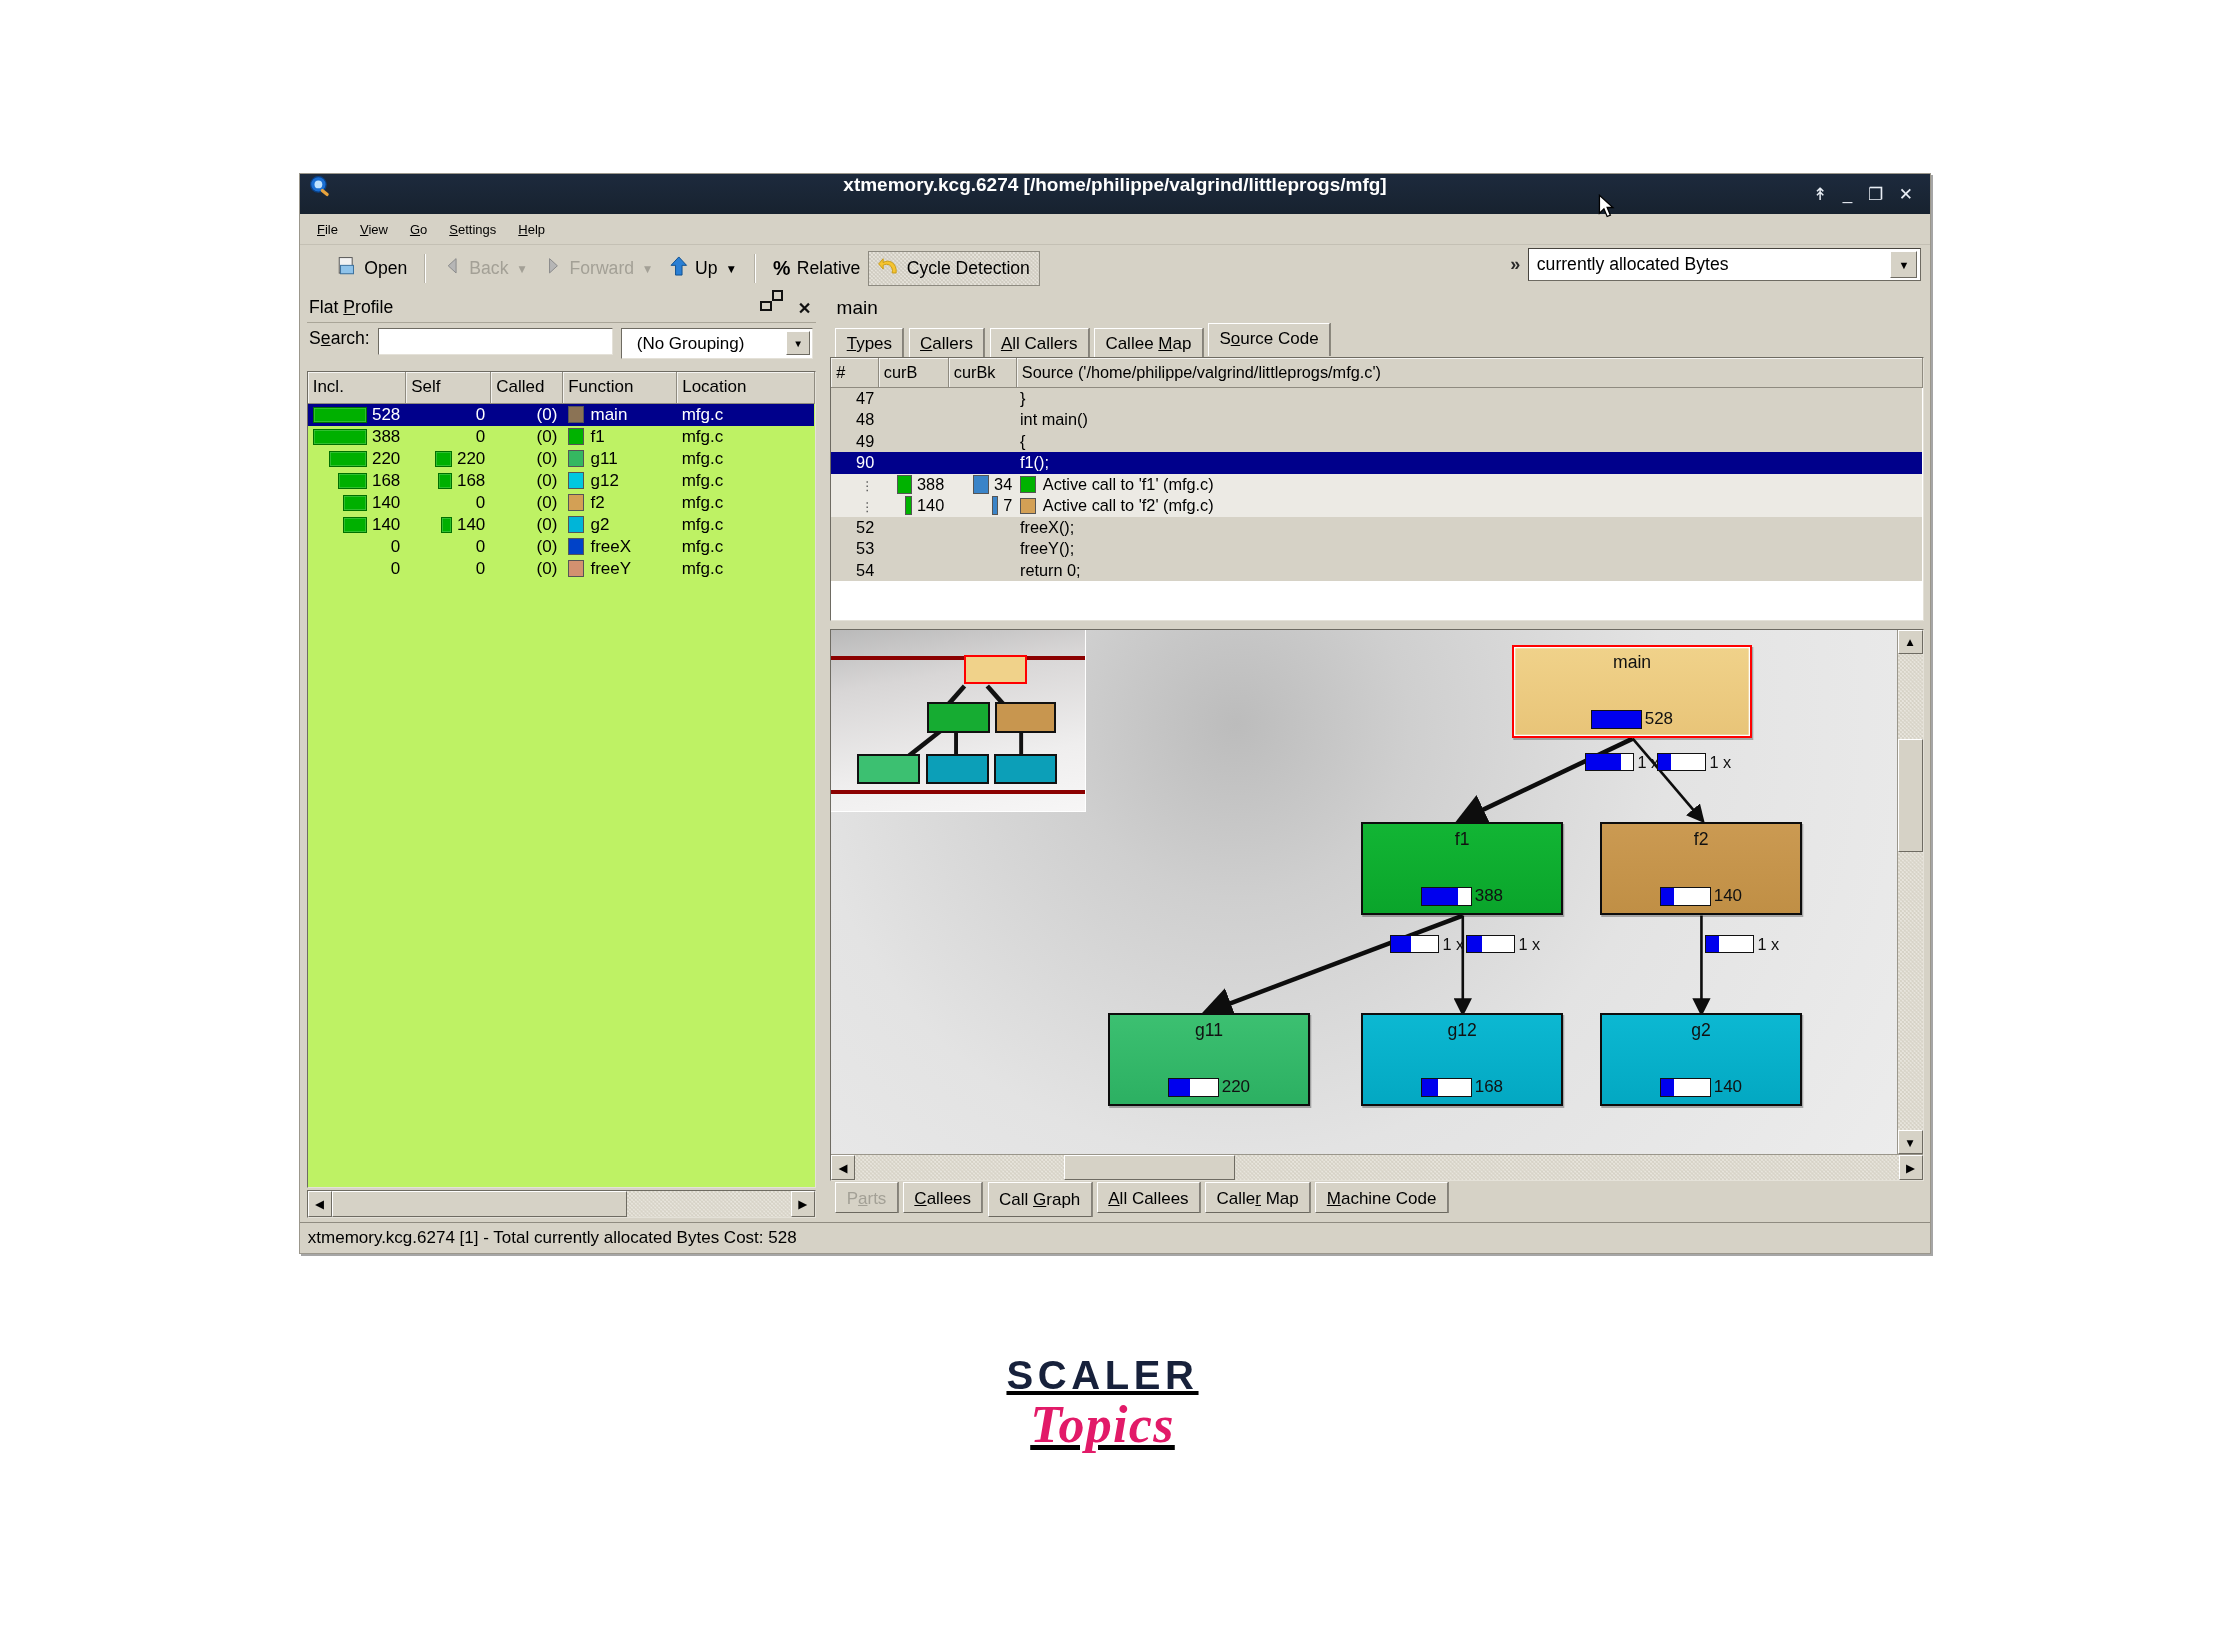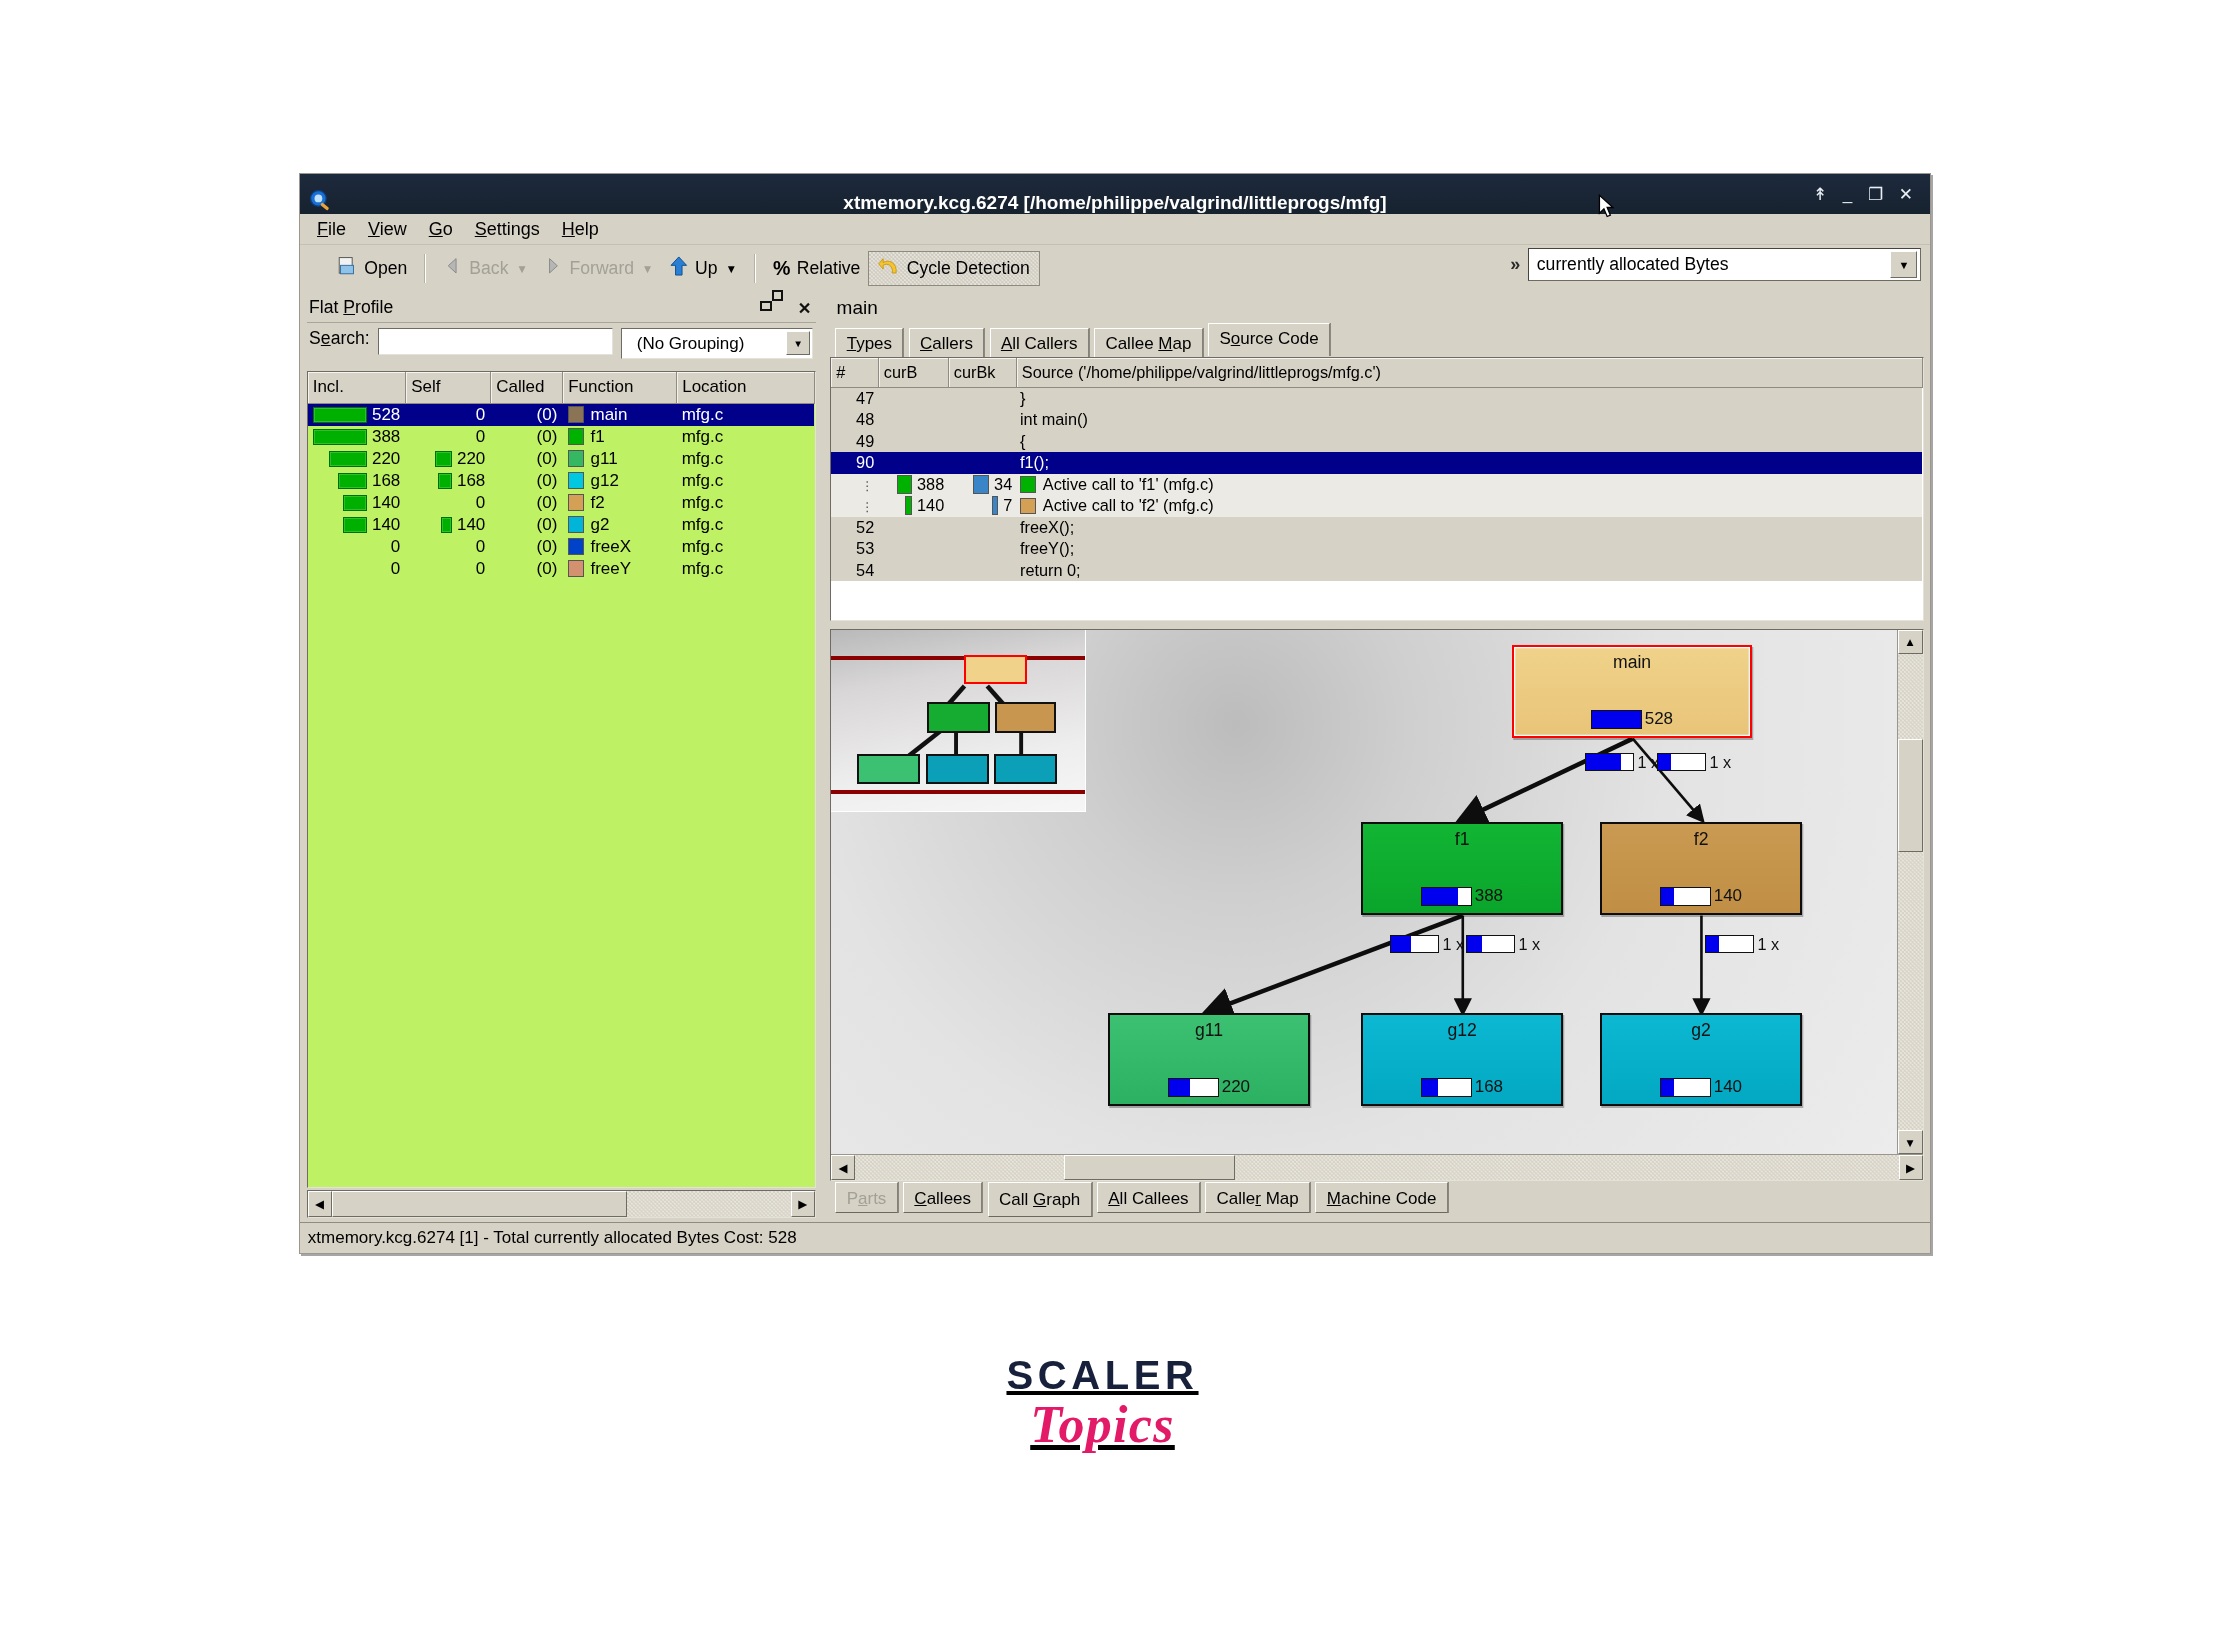--- a/index.html
+++ b/index.html
@@ -16,21 +16,21 @@
     width: 1630px; height: 1079px;
     background: #d6d2c6;
     box-shadow: 2px 2px 0 rgba(0,0,0,0.35);
     border: 0.7px solid #9b978c;
   }
   
   #titlebar {
     position: relative;
     height: 40px;
     background: linear-gradient(180deg,#1d2a3d 0%, #17222f 100%);
-    display: flex; align-items: flex-end;
+    display: flex; align-items: flex-start;
   }
   #titlebar .tb-icon {
     width: 26px; height: 26px; margin-left: 7.8px;
     position: relative; flex: none;
   }
   #title-text {
     position: absolute;
     left: 0; right: 0; text-align: center;
     color: #ffffff; font-size: 19px; font-weight: bold;
     letter-spacing: 0px;
@@ -44,21 +44,21 @@
   }
   #tb-buttons span { font-size: 17px; line-height: 1; cursor: default; }
   
   #menubar {
     height: 30px; background: #d6d2c6;
     display: flex; align-items: center;
     padding-left: 17px; gap: 22px;
     border-bottom: 0.7px solid #c4c0b4;
   }
   #menubar .mi {
-    font-size: 18px; color: #000;
+    font-size: 13px; color: #000;
     font-family: "Liberation Sans", sans-serif;
     cursor: default;
   }
   #menubar .mi u { text-decoration: underline; }
   
   #toolbar {
     height: 47px; background: #d6d2c6;
     display: flex; align-items: center;
     padding-left: 28px;
     border-bottom: 1.3px solid #a9a598;

